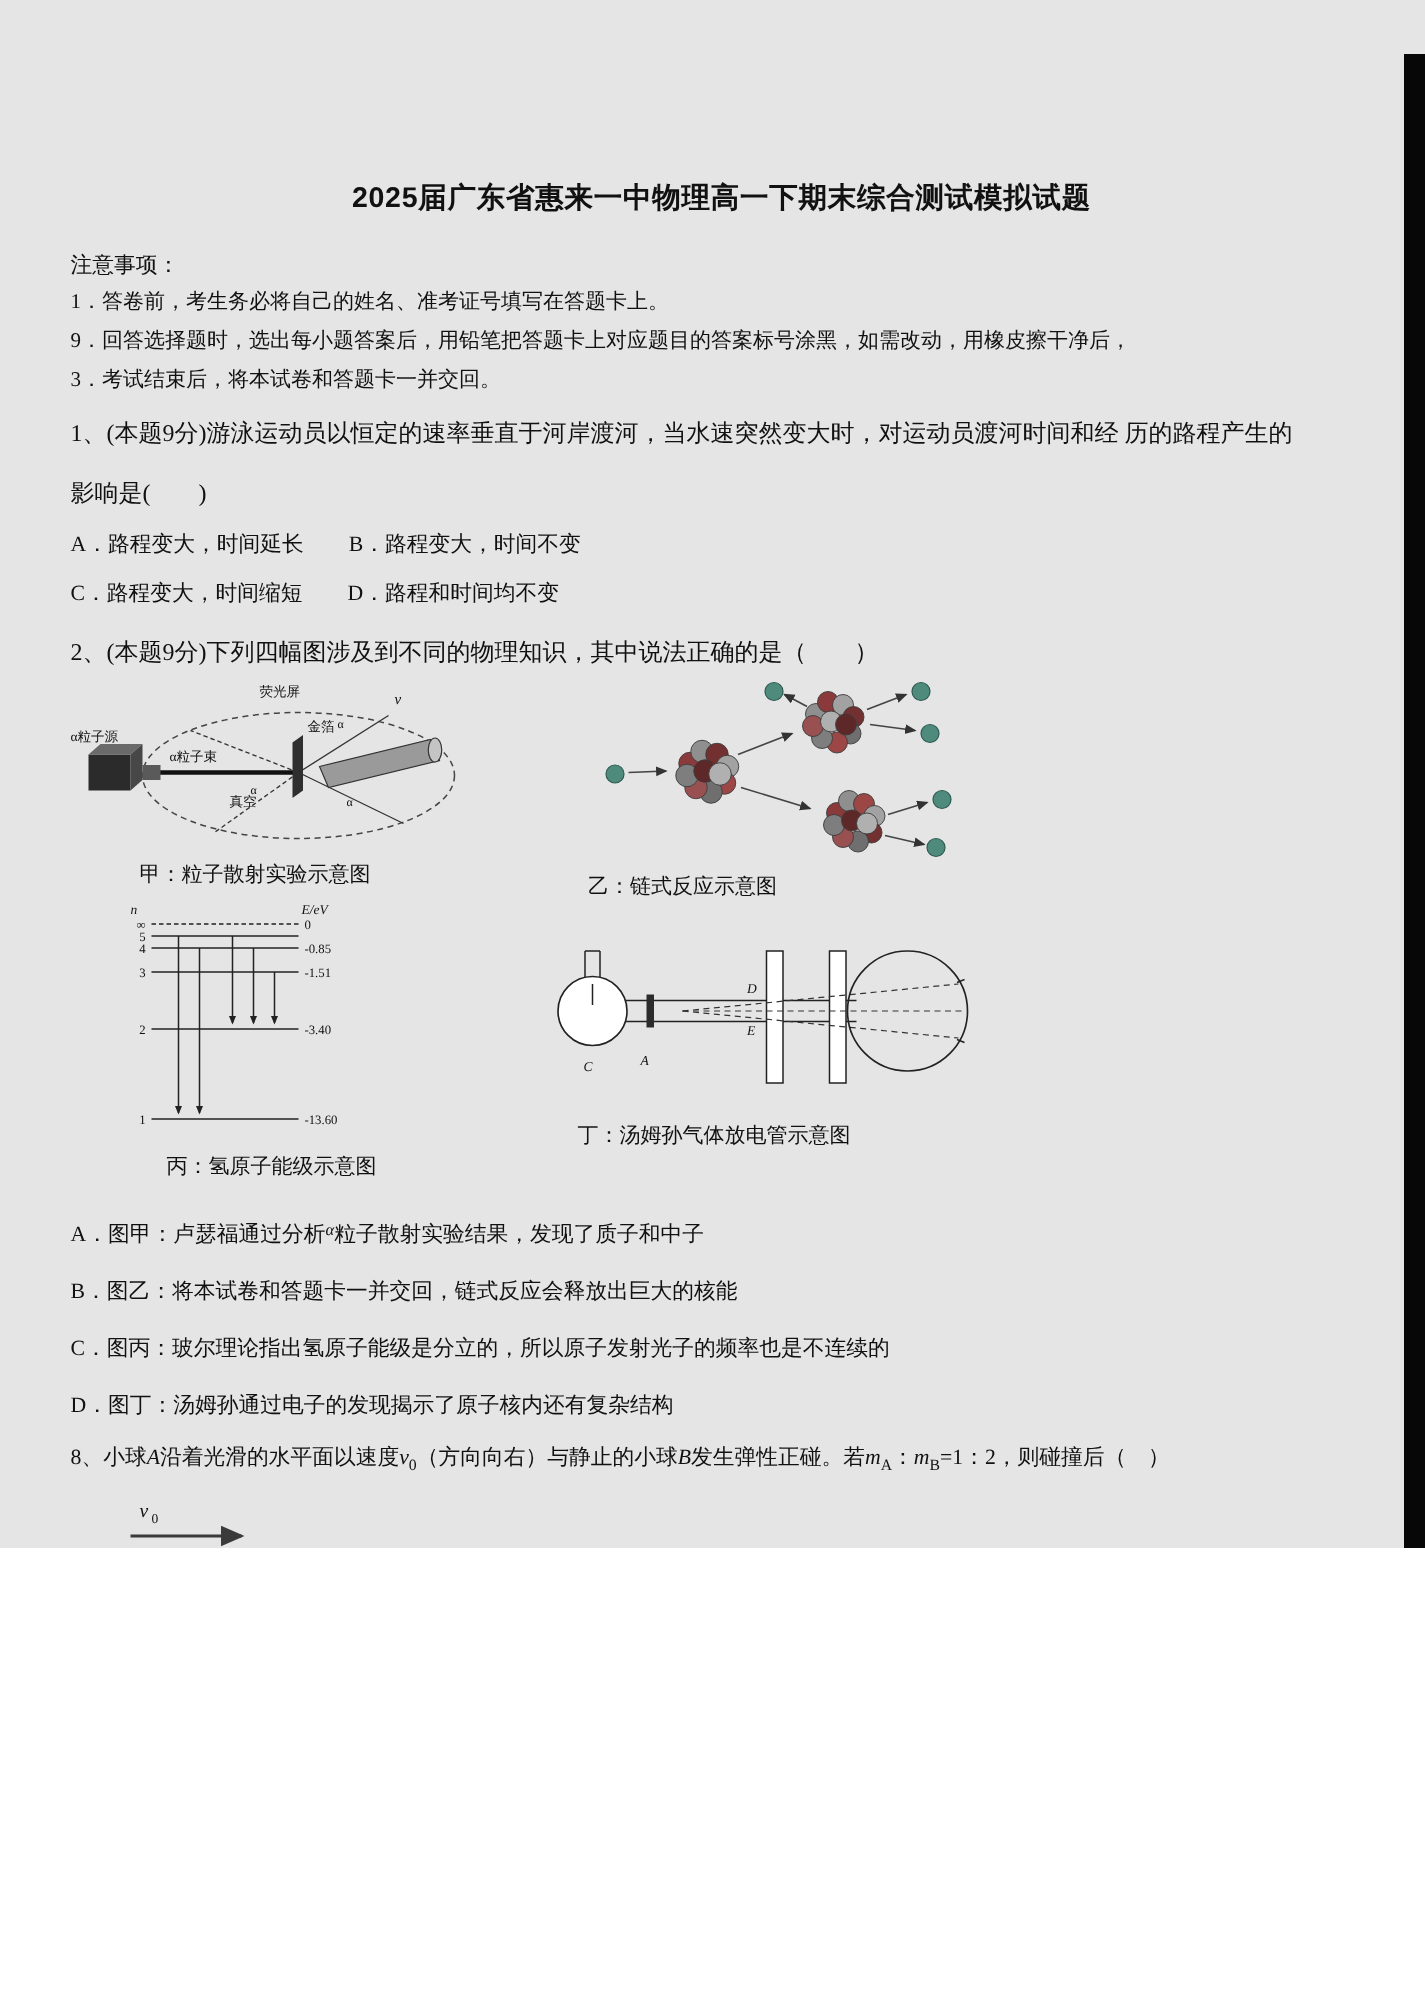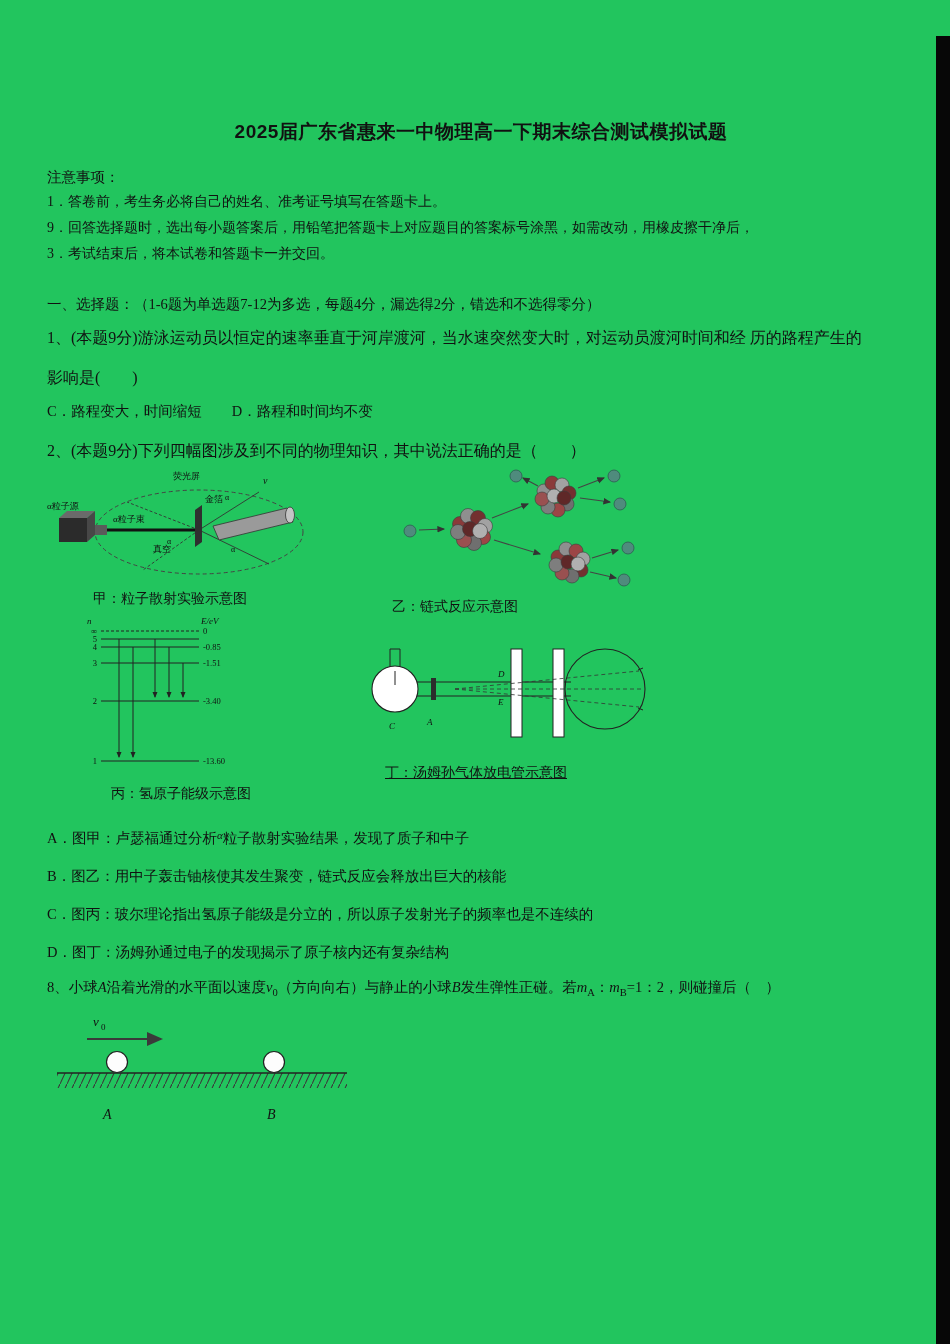--- a/index.html
+++ b/index.html
@@ -1,18 +1,18 @@
 <!DOCTYPE html>
 <html><head>
 <meta charset="utf-8">
 <style>
   html,body{margin:0;padding:0;}
   body{width:950px;height:1344px;background:#ffffff;color:#111;
        font-family:"Liberation Serif","DejaVu Serif",serif;}
-  .page{position:relative;width:950px;height:1344px;background:#22c55e;overflow:hidden;}
+  .page{position:relative;width:950px;height:1032px;background:#e5e5e5;overflow:hidden;}
   .scan-bar{position:absolute;top:36px;right:0;width:14px;bottom:0;background:#070707;}
   .content{position:absolute;left:47px;top:106px;width:868px;}
   p{margin:0;}
   figure{margin:0;}
   svg{display:block;}
   svg text{font-family:"Liberation Serif","DejaVu Serif",serif;fill:#111;}
   .title{font-family:"Liberation Sans","DejaVu Sans",sans-serif;font-size:19px;font-weight:700;
          text-align:center;letter-spacing:.5px;}
   .notice-head{margin-top:20px;font-size:14.5px;line-height:24px;}
   .note{font-size:14px;line-height:26px;}
@@ -26,21 +26,21 @@
   .figures{position:relative;height:342px;margin-top:4px;}
   .fig{position:absolute;}
   .fig-jia{left:0;top:2px;}
   .fig-yi{left:345px;top:0;width:278px;}
   .fig-bing{left:36px;top:148px;}
   .fig-ding{left:310px;top:171px;}
   .caption{font-size:14px;line-height:20px;margin-top:3px;}
   .cap-jia{margin-left:46px;}
   .cap-yi{}
   .cap-bing{margin-left:28px;margin-top:6px;}
-  .cap-ding{margin-left:28px;margin-top:14px;text-decoration:underline;}
+  .cap-ding{margin-left:28px;margin-top:14px;}
   .opt{font-size:14.5px;line-height:22px;margin-top:16px;}
   .supalpha{font-style:italic;font-size:11px;vertical-align:4px;}
   .q3stem{margin-top:13px;font-size:14.5px;line-height:22px;}
   .var{font-style:italic;}
   .subs{font-size:10.5px;}
   .q3fig{margin-top:5px;margin-left:6px;}
 </style>
 </head>
 <body>
 
@@ -48,25 +48,25 @@
   <div class="scan-bar"></div>
   <div class="content">
 
     <h1 class="title">2025届广东省惠来一中物理高一下期末综合测试模拟试题</h1>
 
     <p class="notice-head">注意事项：</p>
     <p class="note">1．答卷前，考生务必将自己的姓名、准考证号填写在答题卡上。</p>
     <p class="note"><span>9．回答选择题时，选出每小题答案后，用铅笔把答题卡上对应题目的答案标号涂黑，如需改动，用橡皮擦干净后，</span><br></p>
     <p class="note">3．考试结束后，将本试卷和答题卡一并交回。</p>
 
-    <p class="section-head">一、选择题：（1-6题为单选题7-12为多选，每题4分，漏选得2分，错选和不选得零分）</p>
 
     <div>
       <p class="stem q1-stem1">1、(本题9分)游泳运动员以恒定的速率垂直于河岸渡河，当水速突然变大时，对运动员渡河时间和经 历的路程产生的</p>
       <p class="stem q1-stem2">影响是(　　)</p>
+      <p class="optline"><span>A．路程变大，时间延长</span><span class="gap">B．路程变大，时间不变</span></p>
       <p class="optline"><span>C．路程变大，时间缩短</span><span class="gap">D．路程和时间均不变</span></p>
     </div>
 
     <div>
       <p class="stem q2stem">2、(本题9分)下列四幅图涉及到不同的物理知识，其中说法正确的是（　　）</p>
 
       <div class="figures">
 
         <figure class="fig fig-jia">
           <svg width="272" height="118" viewBox="0 0 272 118">
@@ -250,21 +250,21 @@
             <text x="70" y="88" font-size="9" font-style="italic">A</text>
             <text x="141" y="40" font-size="9" font-style="italic">D</text>
             <text x="141" y="68" font-size="9" font-style="italic">E</text>
           </svg>
           <figcaption class="caption cap-ding">丁：汤姆孙气体放电管示意图</figcaption>
         </figure>
 
       </div>
 
       <p class="opt"><span>A．图甲：卢瑟福通过分析</span><span class="supalpha">α</span><span>粒子散射实验结果，发现了质子和中子</span></p>
-      <p class="opt">B．图乙：用中子轰击铀核使其发生聚变，链式反应会释放出巨大的核能</p>
+      <p class="opt">B．图乙：将本试卷和答题卡一并交回，链式反应会释放出巨大的核能</p>
       <p class="opt">C．图丙：玻尔理论指出氢原子能级是分立的，所以原子发射光子的频率也是不连续的</p>
       <p class="opt">D．图丁：汤姆孙通过电子的发现揭示了原子核内还有复杂结构</p>
     </div>
 
     <div>
       <p class="q3stem"><span>8、小球</span><span class="var">A</span><span>沿着光滑的水平面以速度</span><span class="var">v</span><sub class="subs">0</sub><span>（方向向右）与静止的小球</span><span class="var">B</span><span>发生弹性正碰。若</span><span class="var">m</span><sub class="subs">A</sub><span>：</span><span class="var">m</span><sub class="subs">B</sub><span>=1：2，则碰撞后（　）</span></p>
 
       <div class="q3fig">
         <svg width="300" height="118" viewBox="0 0 300 118">
           <defs>

